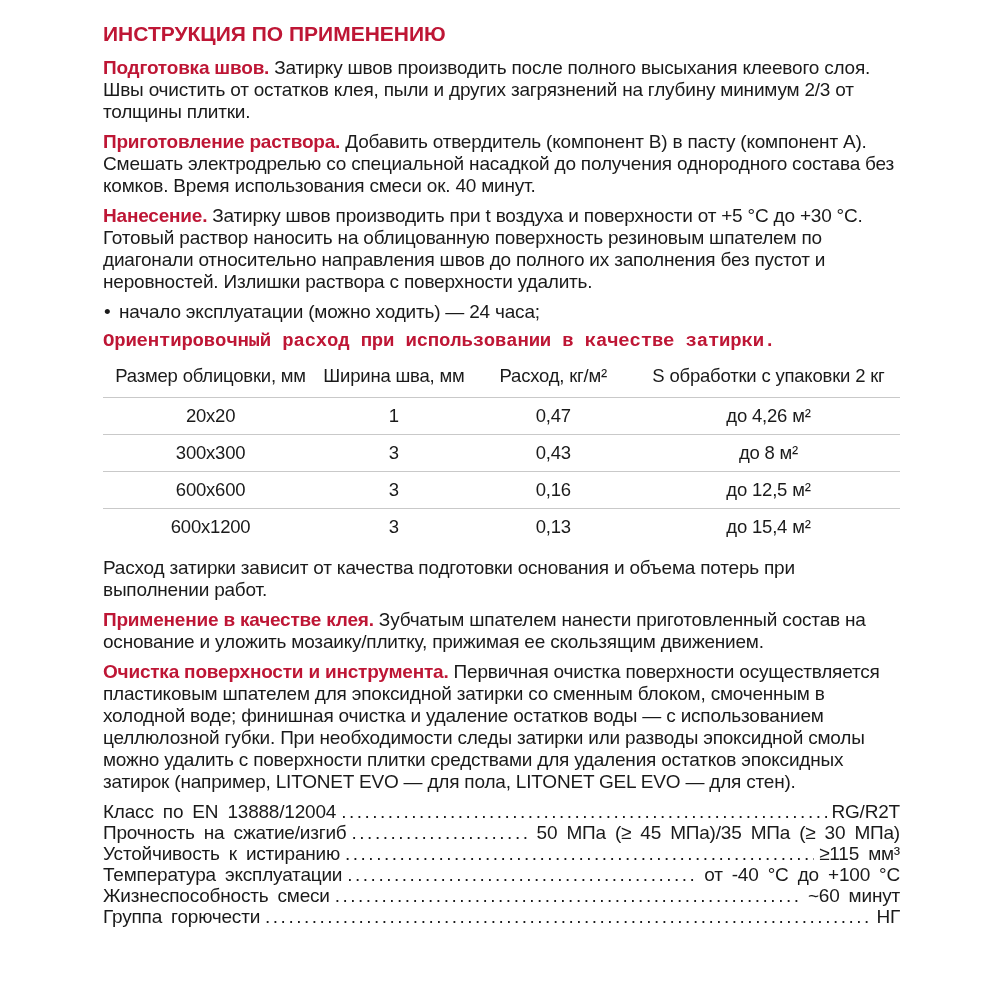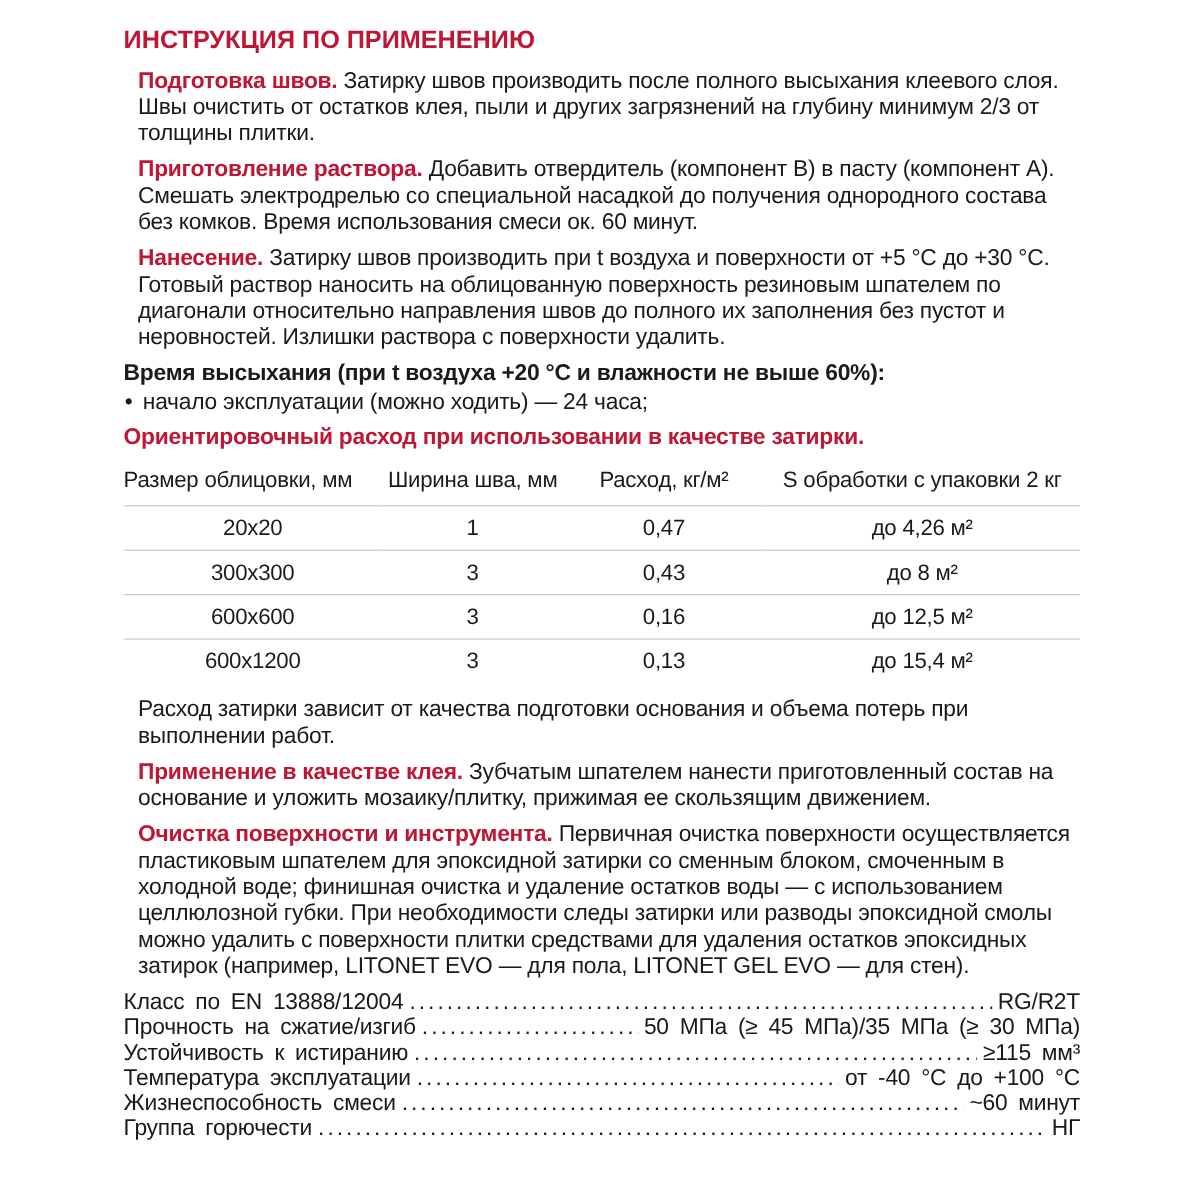--- a/index.html
+++ b/index.html
@@ -20,45 +20,46 @@
     color:var(--text);
     letter-spacing:-0.2px;
   }
   h1{
     font-size:21px;line-height:24px;
     color:var(--accent);
     margin:0 0 11px 0;
     font-weight:700;
     letter-spacing:0;
   }
-  .para{margin:0 0 8px 12px;}
+  .para{margin:0 0 8px 0;}
   .lead{color:var(--accent);font-weight:700;}
   .bold-head{font-weight:700;margin:2px 0 2px 0;}
   .bullets{margin:0 0 4px 0;}
   .bullet{position:relative;padding-left:16px;}
   .bullet::before{content:"\2022";position:absolute;left:1px;top:0;}
   .section-head{
     color:var(--accent);font-weight:700;
     margin:7px 0 11px 0;
+    font-family:Liberation Mono, monospace;
   }
   table.consumption{
     width:100%;
     border-collapse:collapse;
     table-layout:fixed;
     font-size:18.5px;
     margin:0 0 12px 0;
   }
   col.c1{width:27%;} col.c2{width:19%;} col.c3{width:21%;} col.c4{width:33%;}
   table.consumption th{
     font-weight:400;
     text-align:center;
     padding:2px 0 10px 0;
     border-bottom:1px solid var(--rule);
   }
-  table.consumption th:first-child{text-align:left;}
+  table.consumption th:first-child{text-align:center;}
   table.consumption td{
     text-align:center;
     padding:7px 0;
     border-bottom:1px solid var(--rule);
   }
   table.consumption tr:last-child td{border-bottom:none;}
   .specs-head{
     color:var(--accent);font-weight:700;
     font-size:20px;
     margin:9px 0 5px 0;
@@ -87,25 +88,24 @@
 </style>
 </head>
 <body>
 
 <div class="page">
 
   <h1>ИНСТРУКЦИЯ ПО ПРИМЕНЕНИЮ</h1>
 
   <p class="para"><span class="lead">Подготовка швов.</span> <span>Затирку швов производить после полного высыхания клеевого слоя. Швы очистить от остатков клея, пыли и других загрязнений на глубину минимум 2/3 от толщины плитки.</span></p>
 
-  <p class="para"><span class="lead">Приготовление раствора.</span> <span>Добавить отвердитель (компонент В) в пасту (компонент А). Смешать электродрелью со специальной насадкой до получения однородного состава без комков. Время использования смеси ок. 60 минут.</span></p>
+  <p class="para"><span class="lead">Приготовление раствора.</span> <span>Добавить отвердитель (компонент В) в пасту (компонент А). Смешать электродрелью со специальной насадкой до получения однородного состава без комков. Время использования смеси ок. 40 минут.</span></p>
 
   <p class="para"><span class="lead">Нанесение.</span> <span>Затирку швов производить при t воздуха и поверхности от +5 °С до +30 °С. Готовый раствор наносить на облицованную поверхность резиновым шпателем по диагонали относительно направления швов до полного их заполнения без пустот и неровностей. Излишки раствора с поверхности удалить.</span></p>
 
-  <div class="bold-head">Время высыхания (при t воздуха +20 °С и влажности не выше 60%):</div>
   <div class="bullets">
     <div class="bullet">начало эксплуатации (можно ходить) — 24 часа;</div>
   </div>
 
   <div class="section-head">Ориентировочный расход при использовании в качестве затирки.</div>
 
   <table class="consumption">
     <colgroup>
         <col class="c1">
         <col class="c2">

